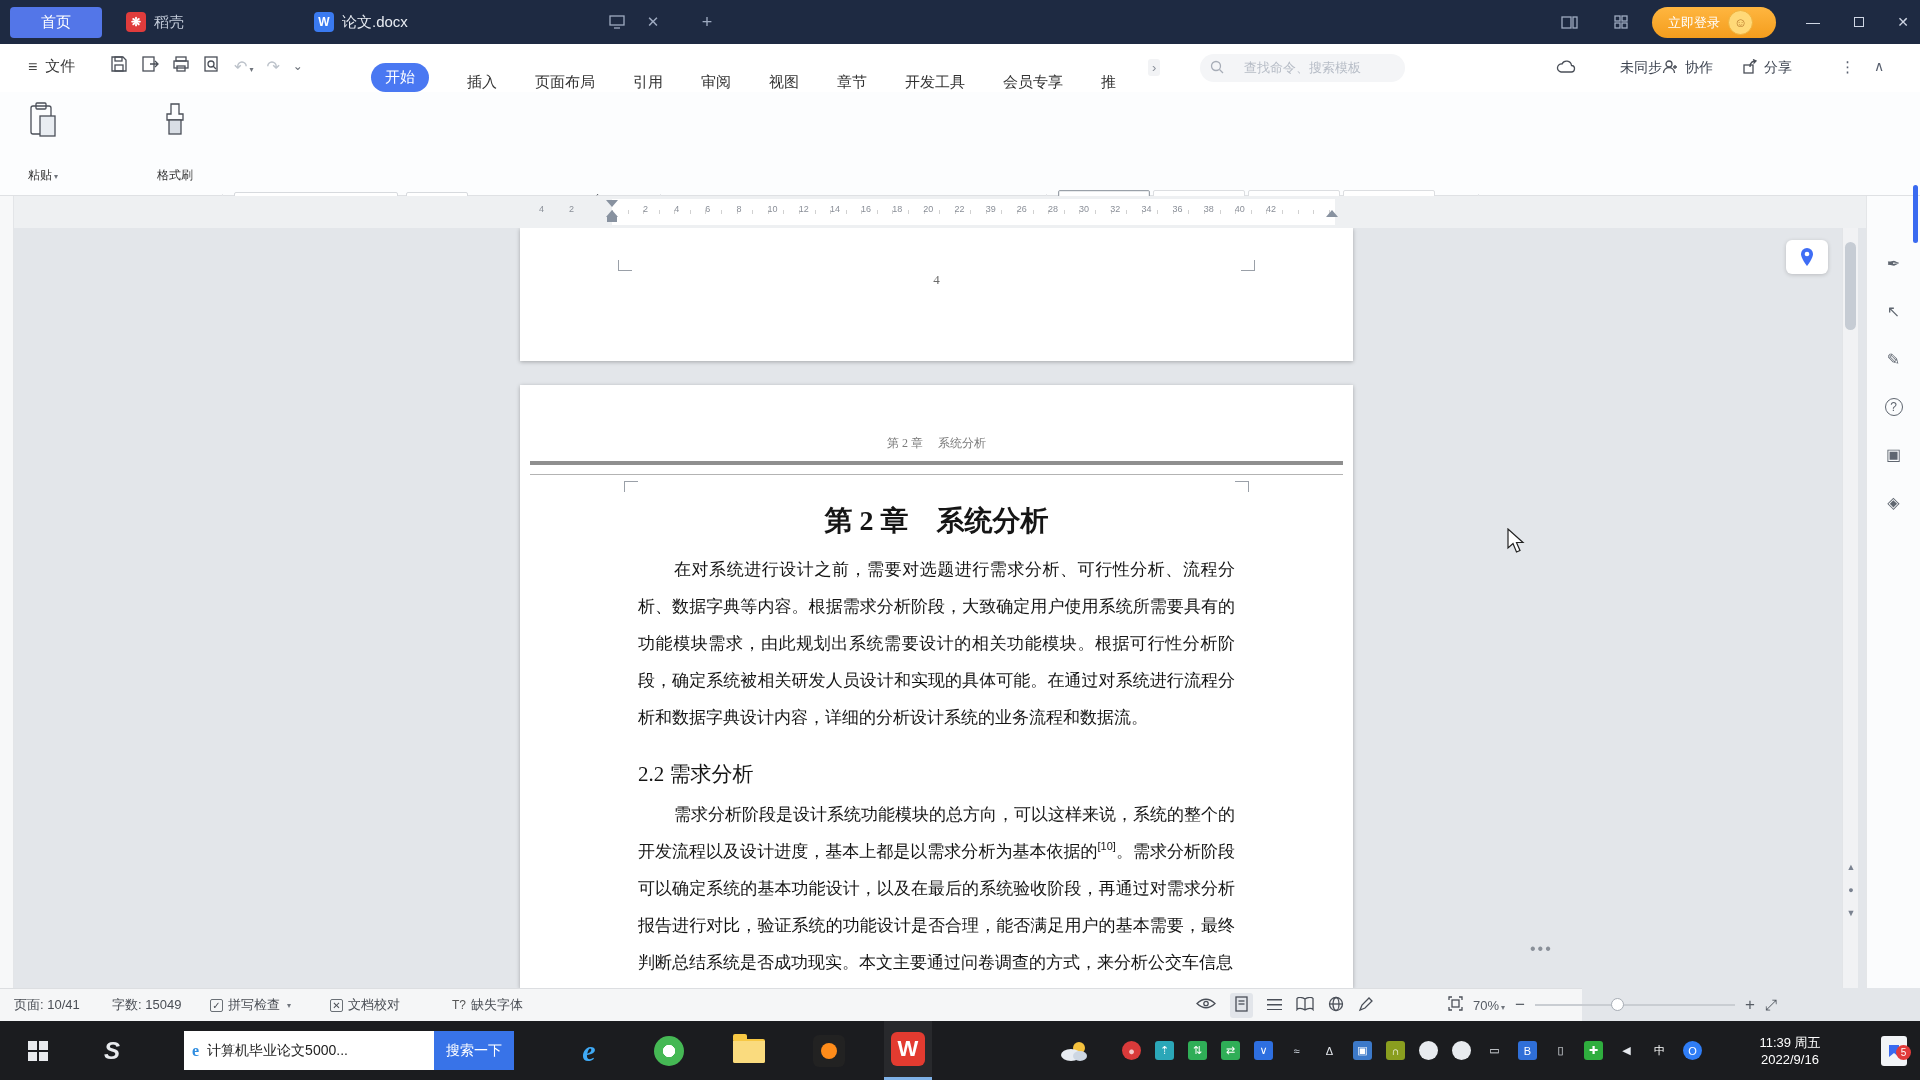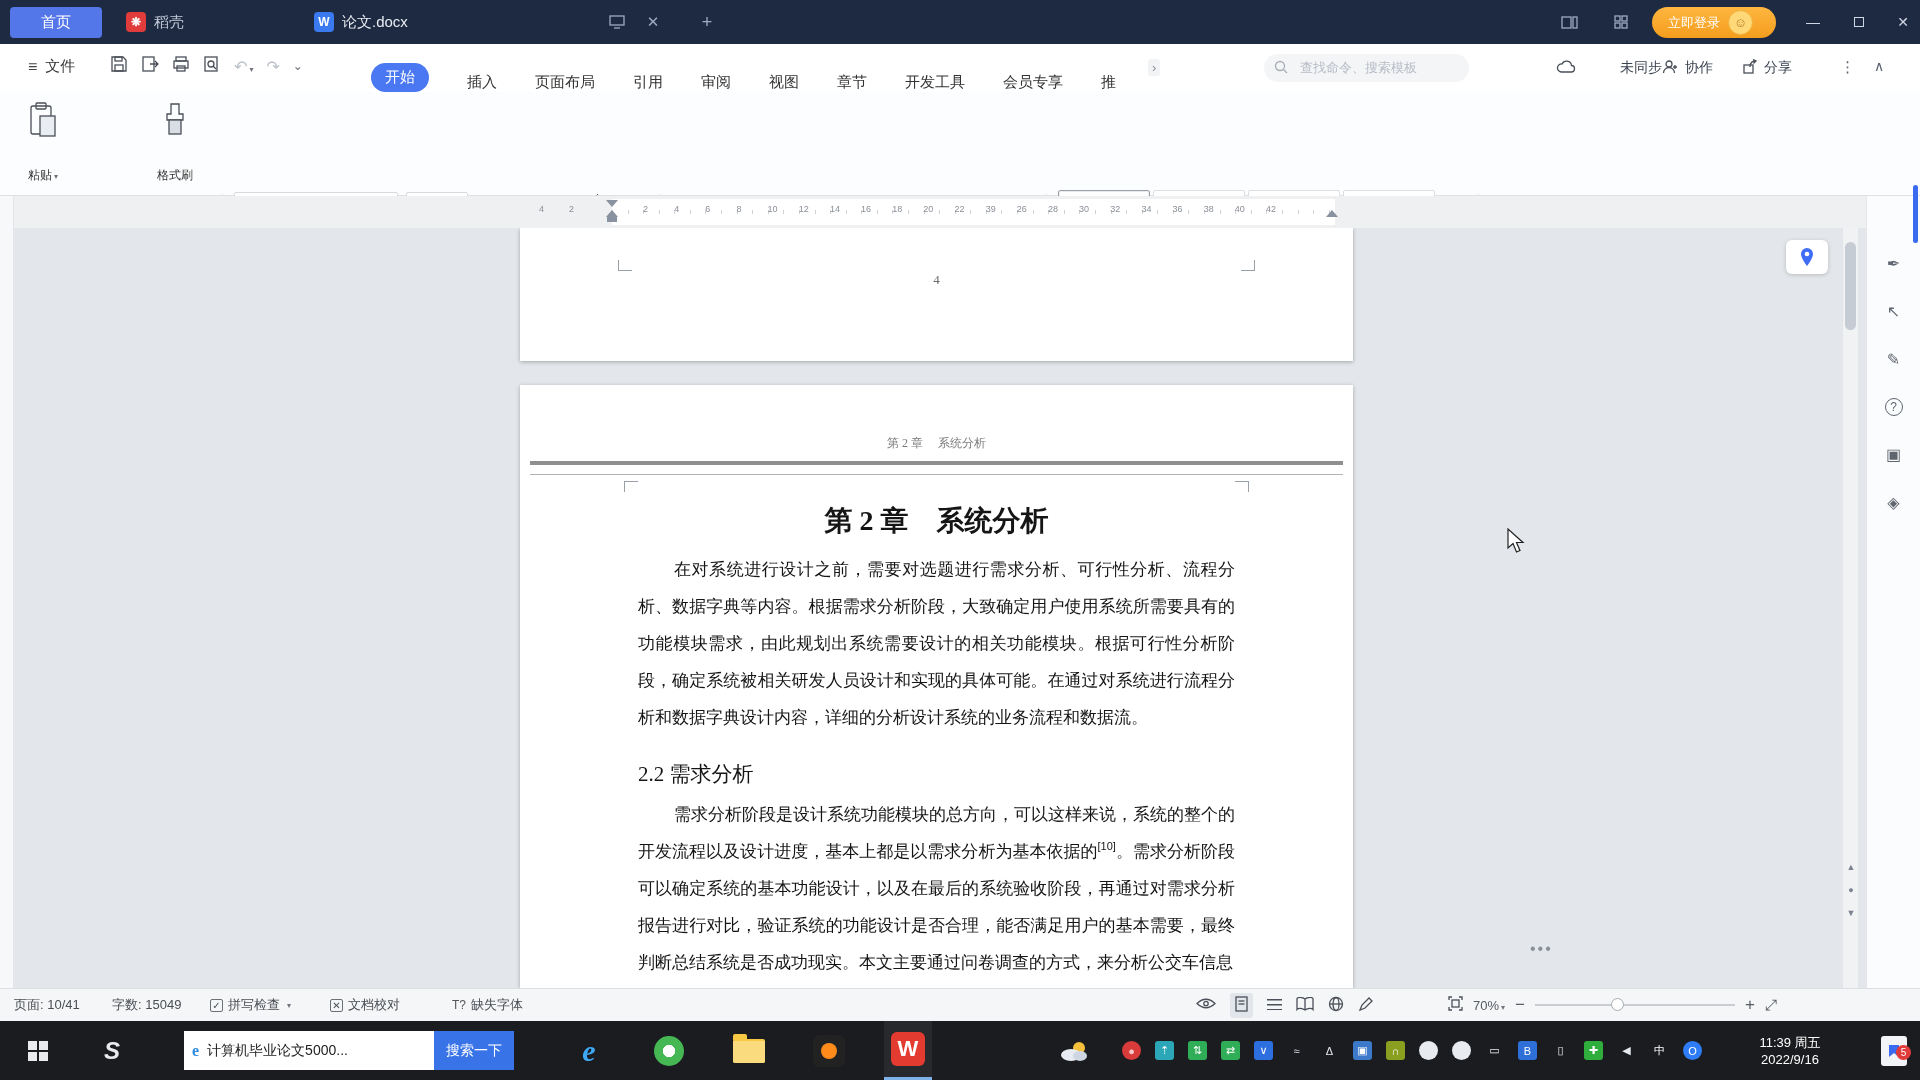--- a/index.html
+++ b/index.html
@@ -22,22 +22,22 @@
   .winctl{top:0;height:44px;width:34px;display:flex;align-items:center;justify-content:center;color:#cfd6e4;font-size:14px;}
   .restore-sq{width:10px;height:10px;border:1px solid #cfd6e4;position:relative;background:#1e2a42;}
   .restore-sq:before{content:"";position:absolute;left:2px;top:-4px;width:10px;height:10px;border:1px solid #cfd6e4;z-index:-1;}
 
   
   #menubar{left:0;top:44px;width:1920px;height:48px;background:#fff;}
   .mitem{font-size:15px;color:#333;}
   #menu-tabs{left:371px;top:0;height:48px;display:flex;align-items:flex-end;gap:38px;}
   .mtab{font-size:15px;color:#333;white-space:nowrap;cursor:default;}
   .mtab.active{background:#4a78f2;color:#fff;border-radius:15px;padding:5px 14px;}
-  .qf{left:1264px;top:10px;width:205px;height:28px;background:#f4f5f7;border-radius:15px;display:flex;
-    align-items:center;gap:12px;padding:0 10px;color:#b6bcc6;font-size:13px;}
+  .qf{left:1200px;top:10px;width:205px;height:28px;background:#f4f5f7;border-radius:15px;display:flex;
+    align-items:center;gap:20px;padding:0 10px;color:#b6bcc6;font-size:13px;}
   .mright{top:0;height:48px;display:flex;align-items:center;gap:6px;color:#3c4350;font-size:14px;}
   svg.lineic{stroke:#4a4f58;fill:none;stroke-width:1.3;}
   .disabled{color:#bcc2ca !important;}
   .disabled svg{stroke:#bcc2ca;}
 
   
   #ribbon{left:0;top:92px;width:1920px;height:104px;background:#fcfdfe;border-bottom:1px solid #dfe1e4;}
   .bigbtn{top:6px;width:54px;height:92px;display:flex;flex-direction:column;align-items:center;justify-content:space-between;padding:4px 0 6px;}
   .blabel{font-size:12px;color:#333;}
   .rb{position:absolute;display:flex;align-items:center;justify-content:center;font-size:14px;color:#3d434c;height:26px;}
@@ -87,21 +87,21 @@
 
   
   #vscroll{left:1842px;top:228px;width:16px;height:760px;background:#f1f2f4;border-left:1px solid #e2e4e7;}
   #vthumb{left:2px;top:14px;width:11px;height:88px;background:#c6ccd4;border-radius:6px;position:absolute;}
   #rightbar{left:1866px;top:196px;width:54px;height:792px;background:#fbfcfd;border-left:1px solid #e4e6e8;
     display:flex;flex-direction:column;align-items:center;padding-top:58px;gap:29px;color:#5f6670;font-size:16px;}
   .pinbtn{left:1786px;top:240px;width:42px;height:34px;background:#fff;border-radius:6px;box-shadow:0 1px 4px rgba(0,0,0,.18);
     display:flex;align-items:center;justify-content:center;}
 
   
-  #statusbar{left:0;top:988px;width:1920px;height:33px;background:#f5f6f7;border-top:1px solid #dcdee1;
+  #statusbar{left:0;top:988px;width:1582px;height:33px;background:#f5f6f7;border-top:1px solid #dcdee1;
     font-size:13px;color:#4a4e55;}
   .sb{position:absolute;top:0;height:32px;display:flex;align-items:center;gap:5px;}
   .cbx{width:13px;height:13px;border:1px solid #6a7076;border-radius:2px;font-size:10px;display:flex;
     align-items:center;justify-content:center;color:#4a4e55;}
   .zoomtrack{width:200px;height:2px;background:#c9cdd2;position:relative;}
   .zoomknob{position:absolute;left:76px;top:-6px;width:13px;height:13px;border-radius:50%;background:#fff;border:1px solid #a7adb5;}
 
   
   #taskbar{left:0;top:1021px;width:1920px;height:59px;background:#1b1c1f;display:block;color:#eee;}
   .tk{position:absolute;top:0;height:59px;display:flex;align-items:center;justify-content:center;}

